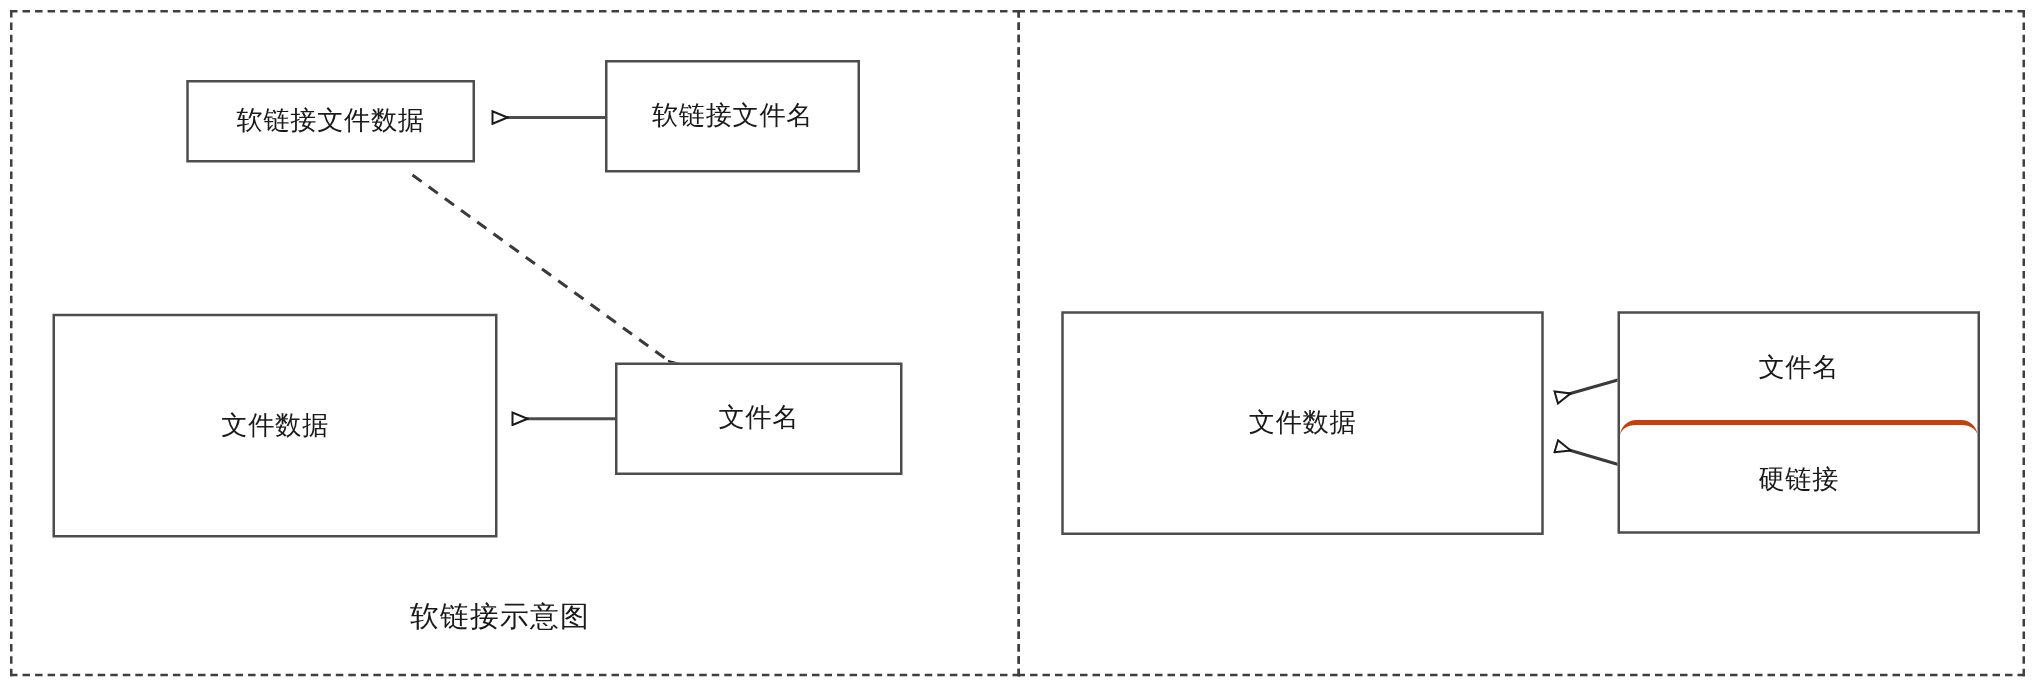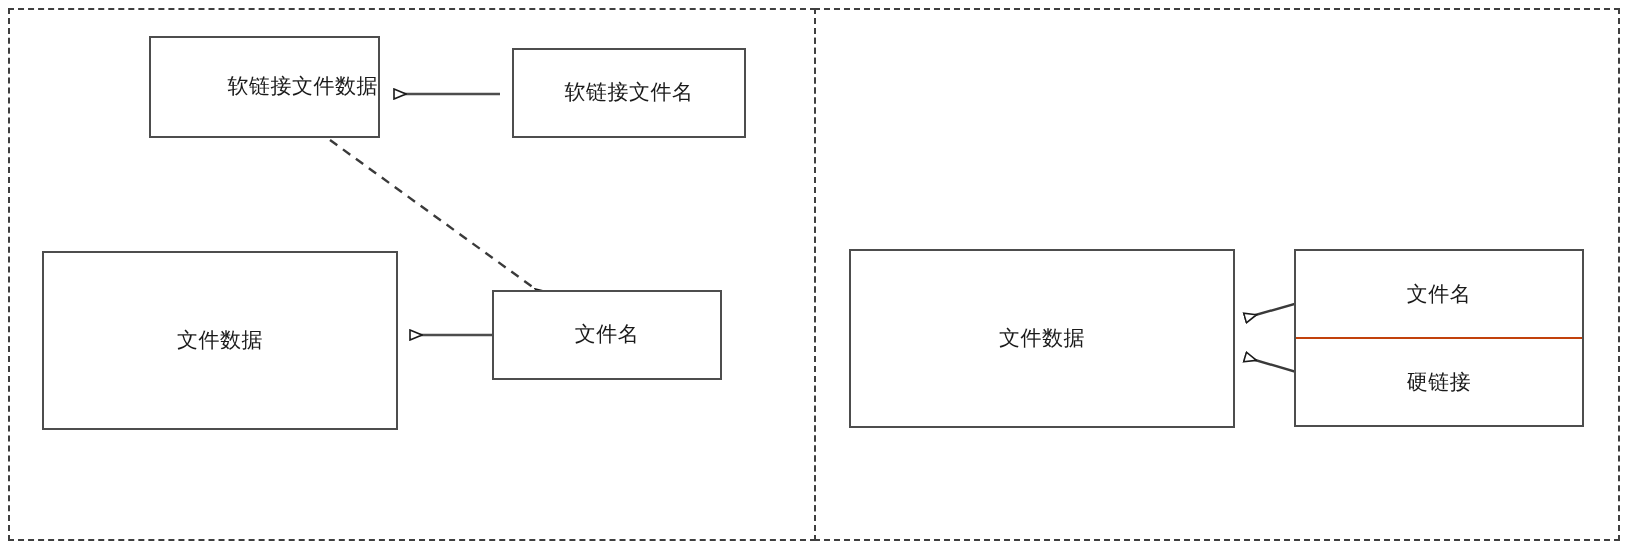--- a/index.html
+++ b/index.html
@@ -62,21 +62,22 @@
     display: flex;
     align-items: center;
     justify-content: center;
     color: #1a1a1a;
     font-size: 21px;
     letter-spacing: 0.5px;
     white-space: nowrap;
     box-sizing: border-box;
   }
   .node-stack .cell + .cell {
-    border-top: 2px solid #c2410c;
+    border-top: 4px solid #c2410c;
+    border-radius: 13px;
   }
   .caption {
     position: absolute;
     color: #1a1a1a;
     font-size: 23px;
     letter-spacing: 1px;
     white-space: nowrap;
     text-align: center;
   }
   svg.edges {
@@ -112,36 +113,37 @@
 
     <line x1="330" y1="140" x2="545" y2="296" stroke="#3a3a3a" stroke-width="2.4" stroke-dasharray="9 7" marker-end="url(#hollowArrowDash)"></line>
 
     <line x1="515" y1="335" x2="410" y2="335" stroke="#4d4d4d" stroke-width="2.4" marker-end="url(#hollowArrow)"></line>
 
     <line x1="1347" y1="289" x2="1245" y2="318" stroke="#3a3a3a" stroke-width="2.4" marker-end="url(#hollowArrow)"></line>
 
     <line x1="1347" y1="387" x2="1245" y2="357" stroke="#3a3a3a" stroke-width="2.4" marker-end="url(#hollowArrow)"></line>
   </svg>
 
-  <div class="node" style="left:149px; top:36px; width:231px; height:102px;justify-content:flex-end;">
+  <div class="node" style="left:149px; top:64px; width:231px; height:66px;">
     <span>软链接文件数据</span>
   </div>
 
-  <div class="node" style="left:512px; top:48px; width:234px; height:90px;">
+  <div class="node" style="left:484px; top:48px; width:204px; height:90px;">
     <span>软链接文件名</span>
   </div>
 
   <div class="node" style="left:42px; top:251px; width:356px; height:179px;">
     <span>文件数据</span>
   </div>
 
   <div class="node" style="left:492px; top:290px; width:230px; height:90px;">
     <span>文件名</span>
   </div>
 
+  <div class="caption" style="left:300px; top:478px; width:200px;">软链接示意图</div>
 
   <div class="node" style="left:849px; top:249px; width:386px; height:179px;">
     <span>文件数据</span>
   </div>
 
   <div class="node-stack" style="left:1294px; top:249px; width:290px; height:178px;">
     <div class="cell">
       <span>文件名</span>
     </div>
     <div class="cell">

